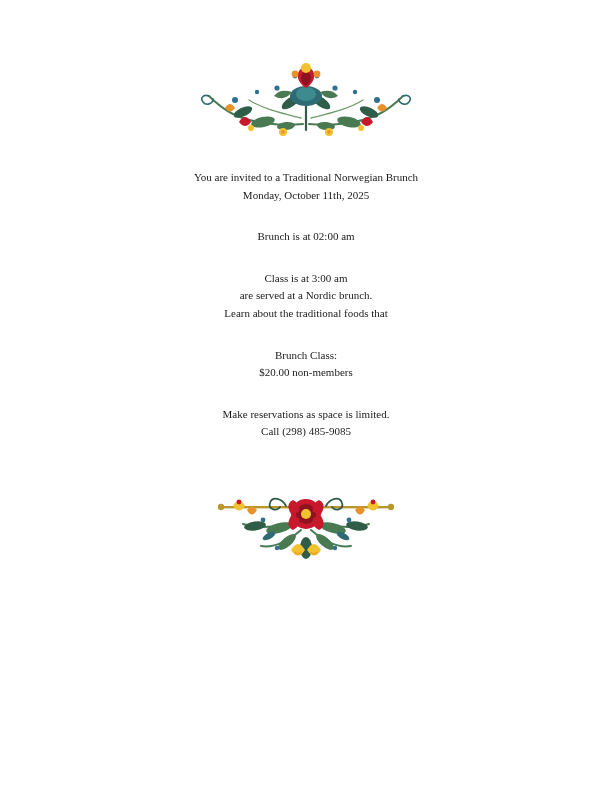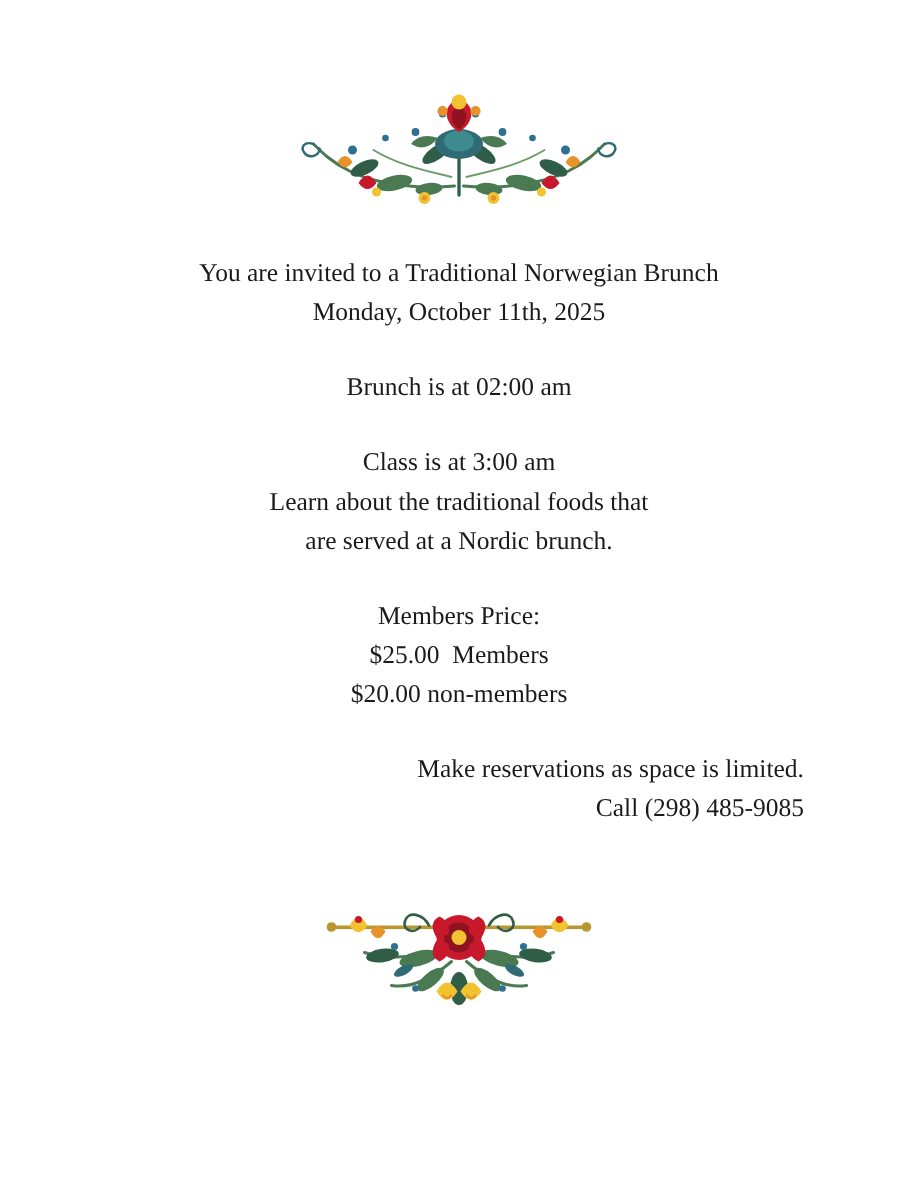--- a/index.html
+++ b/index.html
@@ -32,30 +32,29 @@
   .ornament-bottom {
     margin-top: 44px;
     width: 230px;
     height: 80px;
   }
 
   
   .invite-body {
     width: 460px;
     text-align: center;
-    font-size: 17px;
+    font-size: 11px;
     line-height: 1.0;
     margin-top: 22px;
   }
   .block {
     margin: 0 0 24px 0;
   }
   .block:last-child {
     margin-bottom: 1px;
-    text-align: right;
   }
   .line {
     display: block;
     margin: 0;
     padding: 1px 0;
     line-height: 1.42;
     white-space: pre;
   }
 </style>
 </head>
@@ -142,27 +141,26 @@
       <span class="line">You are invited to a Traditional Norwegian Brunch</span>
       <span class="line">Monday, October 11th, 2025</span>
     </p>
 
     <p class="block">
       <span class="line">Brunch is at 02:00 am</span>
     </p>
 
     <p class="block">
       <span class="line">Class is at 3:00 am</span>
+      <span class="line">are served at a Nordic brunch.</span>
       <span class="line">Learn about the traditional foods that</span>
-      <span class="line">are served at a Nordic brunch.</span>
-    </p>
-
-    <p class="block">
-      <span class="line">Members Price:</span>
-      <span class="line">$25.00  Members</span>
+    </p>
+
+    <p class="block">
+      <span class="line">Brunch Class:</span>
       <span class="line">$20.00 non-members</span>
     </p>
 
     <p class="block">
       <span class="line">Make reservations as space is limited.</span>
       <span class="line">Call (298) 485-9085</span>
     </p>
 
   </div>
 

